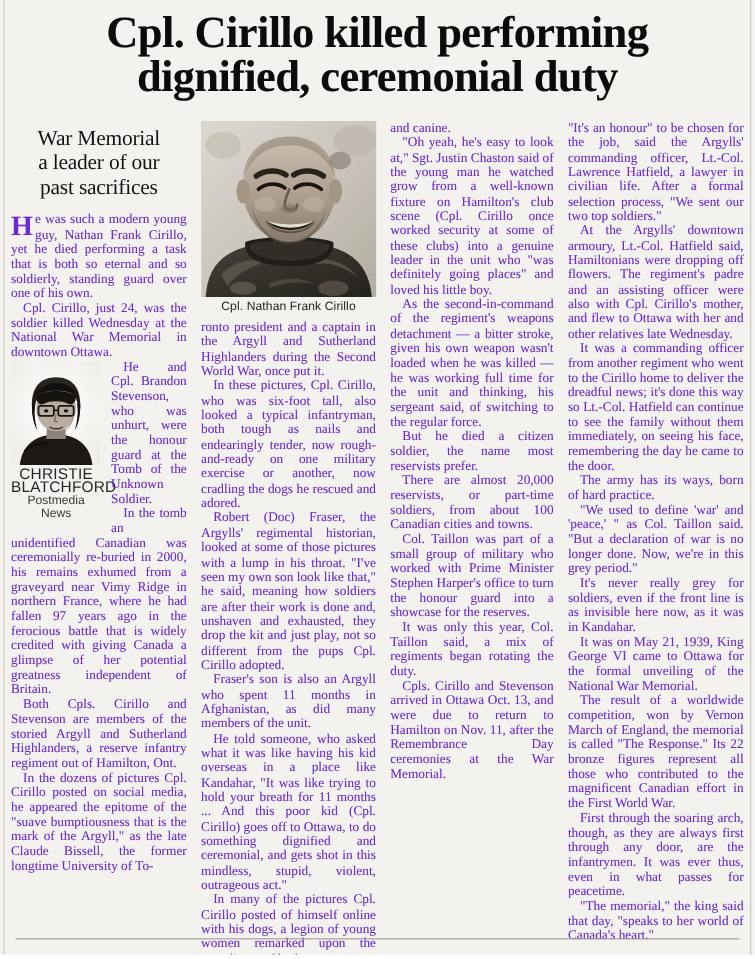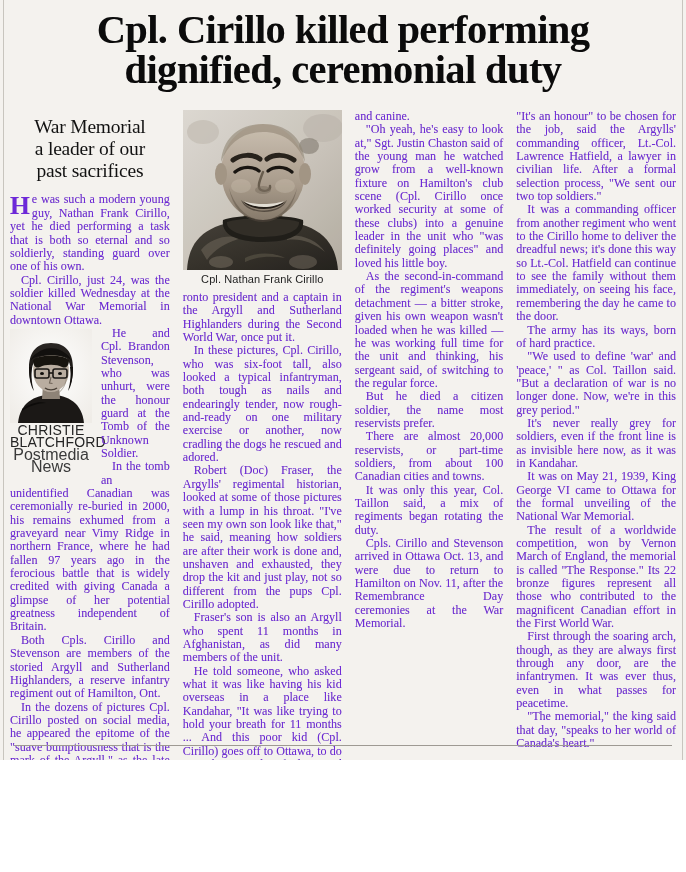--- a/index.html
+++ b/index.html
@@ -3,21 +3,21 @@
 <meta charset="utf-8">
 <style>
   html, body {
     margin: 0;
     padding: 0;
     background: #ffffff;
   }
   .page {
     position: relative;
     width: 686px;
-    height: 760px;
+    height: 868px;
     background: #f4f2ee;
     overflow: hidden;
     font-family: "Liberation Serif", "DejaVu Serif", serif;
     color: #141414;
     box-sizing: border-box;
   }
   
   .edge-rule-left,
   .edge-rule-right {
     position: absolute;
@@ -126,21 +126,21 @@
     font-family: "Liberation Sans", "DejaVu Sans", sans-serif;
     font-size: 14px;
     line-height: 12.4px;
     text-align: center;
     color: #242424;
     letter-spacing: .2px;
     padding-top: 1px;
   }
   .byline-org {
     font-family: "Liberation Sans", "DejaVu Sans", sans-serif;
-    font-size: 16px;
+    font-size: 11px;
     line-height: 12px;
     text-align: center;
     color: #3a3a3a;
   }
 
   
   .photo-wrap { margin: 0 0 6px 0; }
   .photo {
     width: 159px;
     height: 160px;
@@ -341,26 +341,28 @@
         <p class="body">He told someone, who asked what it was like having his kid overseas in a place like Kandahar, "It was like trying to hold your breath for 11 months ... And this poor kid (Cpl. Cirillo) goes off to Ottawa, to do something dignified and ceremonial, and gets shot in this mindless, stupid, violent, outrageous act."</p>
         <p class="body">In many of the pictures Cpl. Cirillo posted of himself online with his dogs, a legion of young women remarked upon the comeliness of both man</p>
       </div>
 
       <div class="col col-3">
         <p class="body first">and canine.</p>
         <p class="body">"Oh yeah, he's easy to look at," Sgt. Justin Chaston said of the young man he watched grow from a well-known fixture on Hamilton's club scene (Cpl. Cirillo once worked security at some of these clubs) into a genuine leader in the unit who "was definitely going places" and loved his little boy.</p>
         <p class="body">As the second-in-command of the regiment's weapons detachment — a bitter stroke, given his own weapon wasn't loaded when he was killed — he was working full time for the unit and thinking, his sergeant said, of switching to the regular force.</p>
         <p class="body">But he died a citizen soldier, the name most reservists prefer.</p>
         <p class="body">There are almost 20,000 reservists, or part-time soldiers, from about 100 Canadian cities and towns.</p>
+        <p class="body">Col. Taillon was part of a small group of military who worked with Prime Minister Stephen Harper's office to turn the honour guard into a showcase for the reserves.</p>
         <p class="body">It was only this year, Col. Taillon said, a mix of regiments began rotating the duty.</p>
         <p class="body">Cpls. Cirillo and Stevenson arrived in Ottawa Oct. 13, and were due to return to Hamilton on Nov. 11, after the Remembrance Day ceremonies at the War Memorial.</p>
       </div>
 
       <div class="col col-4">
         <p class="body first">"It's an honour" to be chosen for the job, said the Argylls' commanding officer, Lt.-Col. Lawrence Hatfield, a lawyer in civilian life. After a formal selection process, "We sent our two top soldiers."</p>
+        <p class="body">At the Argylls' downtown armoury, Lt.-Col. Hatfield said, Hamiltonians were dropping off flowers. The regiment's padre and an assisting officer were also with Cpl. Cirillo's mother, and flew to Ottawa with her and other relatives late Wednesday.</p>
         <p class="body">It was a commanding officer from another regiment who went to the Cirillo home to deliver the dreadful news; it's done this way so Lt.-Col. Hatfield can continue to see the family without them immediately, on seeing his face, remembering the day he came to the door.</p>
         <p class="body">The army has its ways, born of hard practice.</p>
         <p class="body">"We used to define 'war' and 'peace,' " as Col. Taillon said. "But a declaration of war is no longer done. Now, we're in this grey period."</p>
         <p class="body">It's never really grey for soldiers, even if the front line is as invisible here now, as it was in Kandahar.</p>
         <p class="body">It was on May 21, 1939, King George VI came to Ottawa for the formal unveiling of the National War Memorial.</p>
         <p class="body">The result of a worldwide competition, won by Vernon March of England, the memorial is called "The Response." Its 22 bronze figures represent all those who contributed to the magnificent Canadian effort in the First World War.</p>
         <p class="body">First through the soaring arch, though, as they are always first through any door, are the infantrymen. It was ever thus, even in what passes for peacetime.</p>
         <p class="body">"The memorial," the king said that day, "speaks to her world of Canada's heart."</p>
       </div>
 

